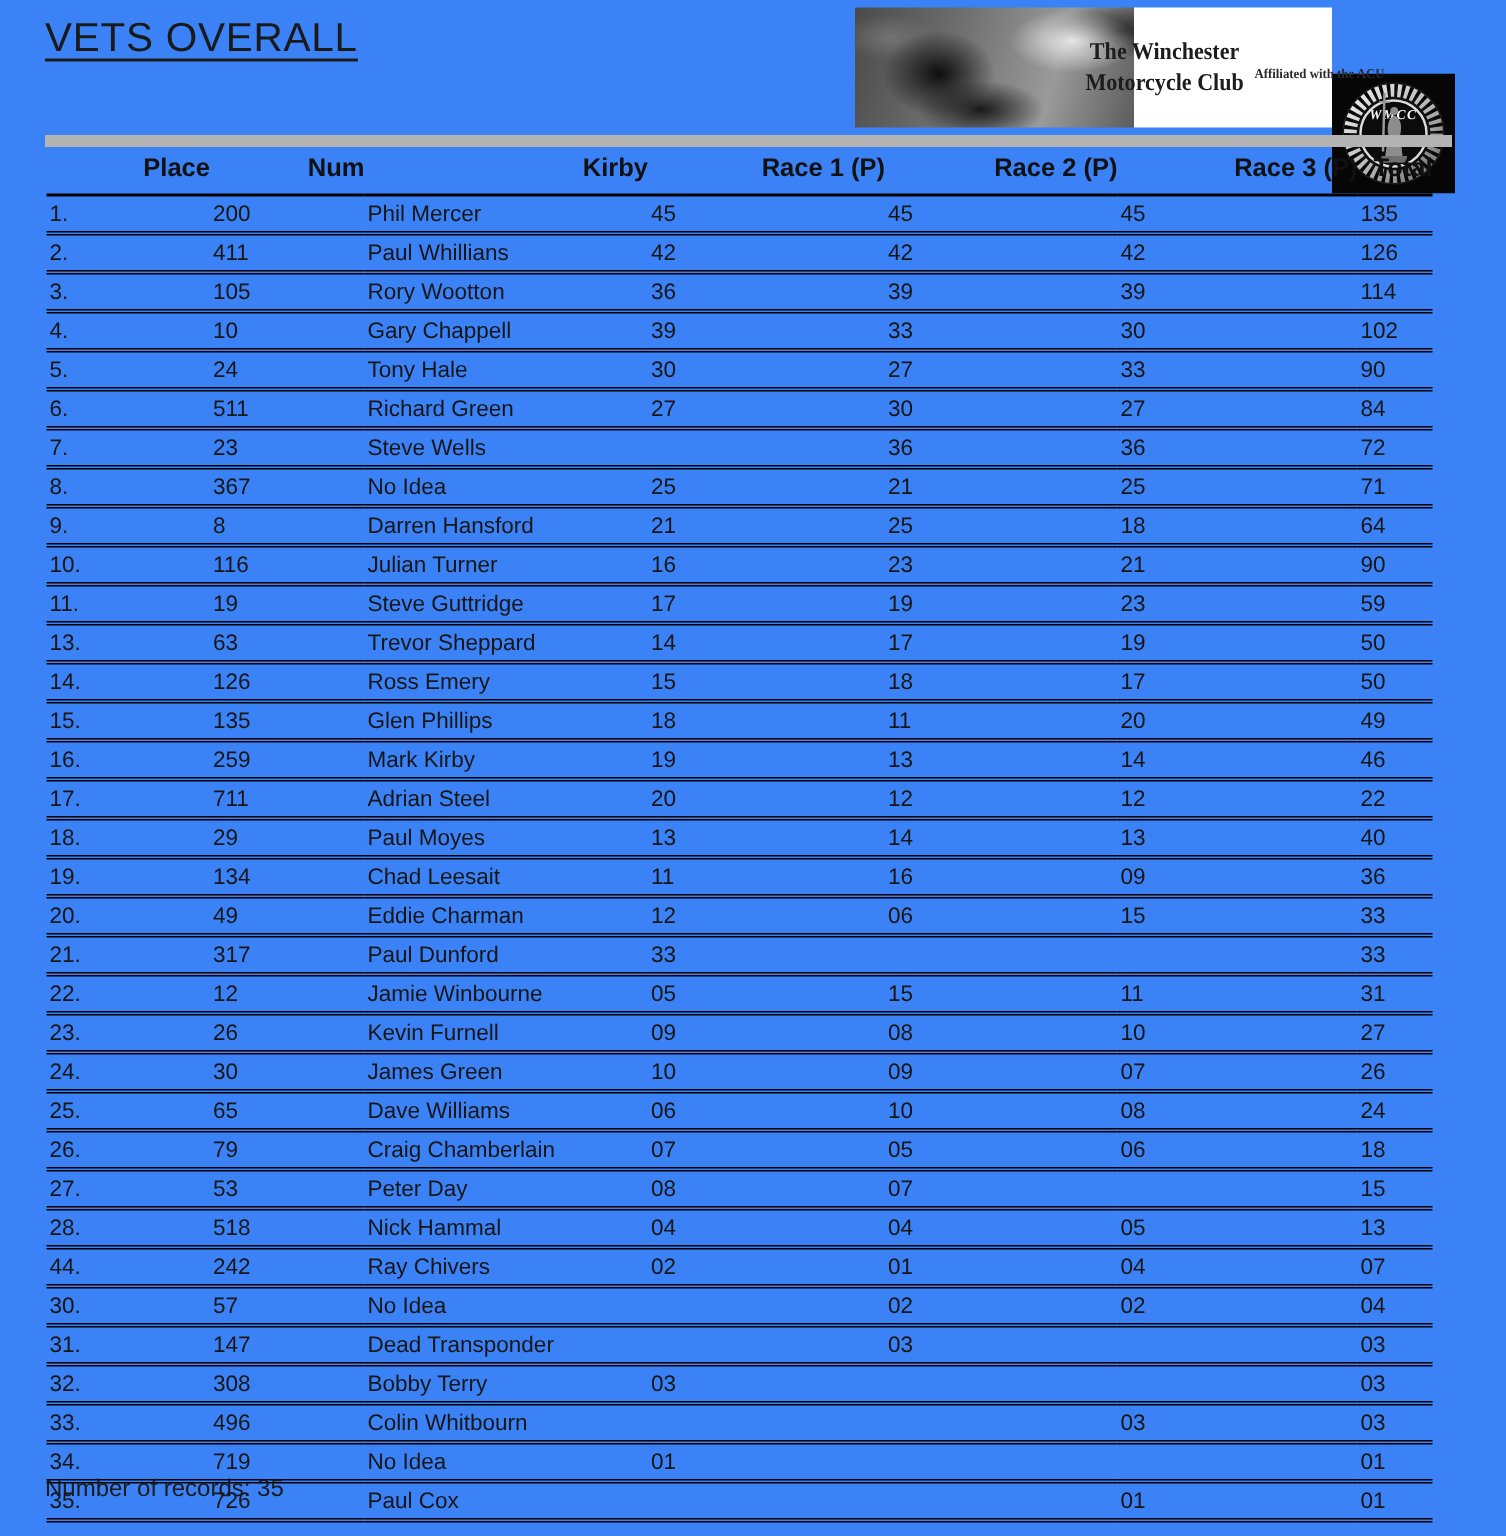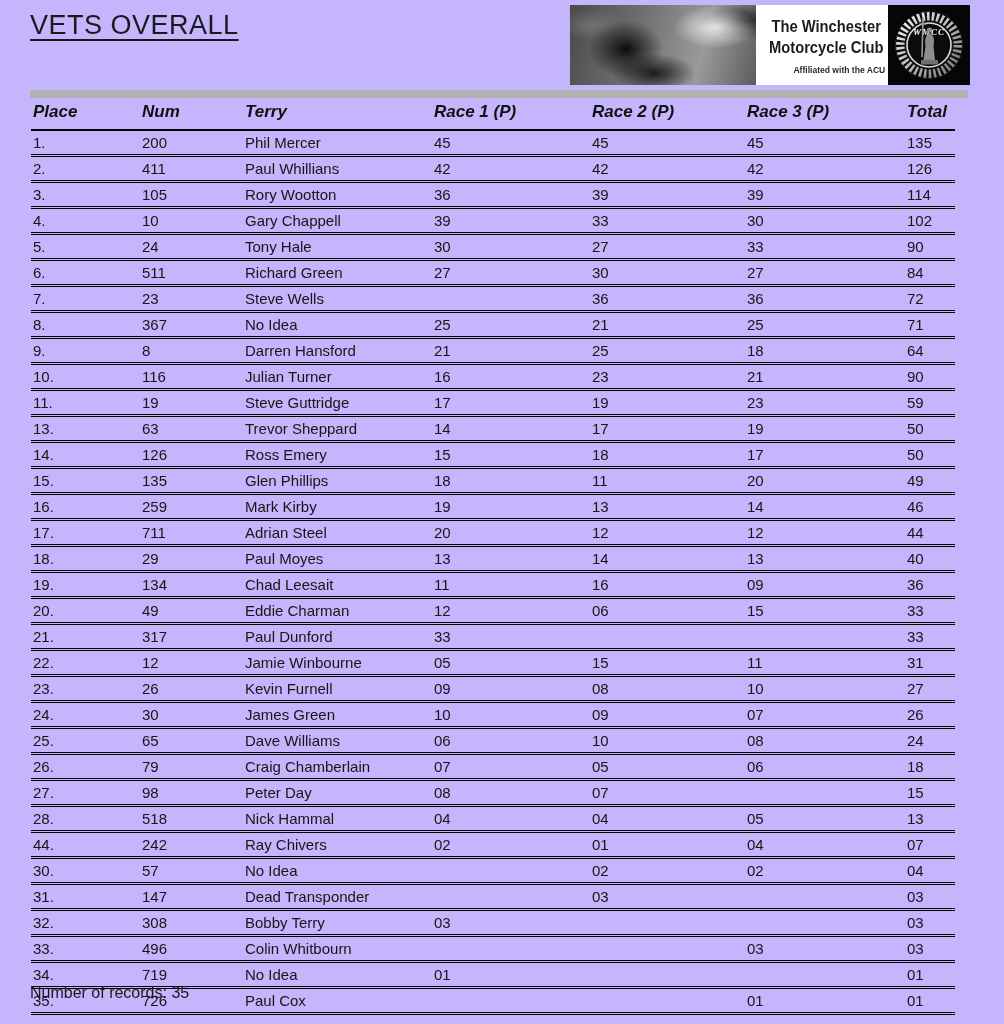--- a/index.html
+++ b/index.html
@@ -1,19 +1,19 @@
 <!DOCTYPE html>
 <html><head>
 <meta charset="utf-8">
 <style>
   html,body{margin:0;padding:0;background:#fff;}
   #page{
     position:relative;
     width:1004px;height:1024px;
-    background:#c4b5fd;
+    background:#3b82f6;
     font-family:"Liberation Sans", sans-serif;
     color:#111;
     overflow:hidden;
   }
   
   .doc-title{
     position:absolute;left:30px;top:10px;
     font-size:27px;font-weight:400;letter-spacing:.5px;
     text-decoration:underline;
     text-decoration-thickness:2px;
@@ -34,44 +34,44 @@
     background:
       radial-gradient(ellipse 60px 30px at 78% 28%, rgba(235,235,235,.95), rgba(235,235,235,0) 70%),
       radial-gradient(ellipse 70px 26px at 95% 20%, rgba(25,25,25,.85), rgba(25,25,25,0) 70%),
       radial-gradient(ellipse 55px 42px at 30% 55%, rgba(8,8,8,.95), rgba(8,8,8,0) 68%),
       radial-gradient(ellipse 60px 28px at 45% 85%, rgba(15,15,15,.9), rgba(15,15,15,0) 70%),
       radial-gradient(ellipse 45px 22px at 12% 25%, rgba(120,120,120,.8), rgba(120,120,120,0) 70%),
       linear-gradient(105deg,#4a4a4a 0%,#6e6e6e 35%,#9a9a9a 70%,#5c5c5c 100%);
   }
   .banner-center{
     width:132px;height:80px;background:#fff;
-    display:flex;flex-direction:column;align-items:flex-end;justify-content:center;
+    display:flex;flex-direction:row;align-items:center;justify-content:center;font-family:Liberation Serif, serif;
   }
   .club-name{
     font-size:16px;font-weight:700;line-height:21px;color:#1c1c1c;
     text-align:center;white-space:nowrap;transform:scaleX(.92);
   }
   .club-affiliation{
     font-size:9px;font-weight:700;color:#2a2a2a;margin-top:7px;
     transform:scaleX(.95);white-space:nowrap;
   }
-  .banner-logo{width:82px;height:80px;}
+  .banner-logo{width:82px;height:80px;margin-top:44px;}
   
   .divider{
     position:absolute;left:30px;top:90px;width:938px;height:8px;
     background:#b3b3b3;
   }
   
   table.results{
     position:absolute;left:31px;top:100px;width:924px;
     border-collapse:collapse;table-layout:fixed;
   }
   table.results th{
-    text-align:left;font-size:17px;font-weight:700;color:#111;
-    padding:2px 0 7px 2px;border-bottom:2px solid #000;font-style:italic;
+    text-align:right;font-size:17px;font-weight:700;color:#111;
+    padding:2px 0 7px 2px;border-bottom:2px solid #000;
   }
   table.results td{
     font-size:15px;color:#161616;height:20px;
     padding:1px 0 2px 2px;
     border-bottom:3px double #000;
     white-space:nowrap;overflow:hidden;
   }
   
   .records{
     position:absolute;left:30px;top:984px;
@@ -126,21 +126,21 @@
         <col style="width:189px">
       <col style="width:158px">
         <col style="width:155px">
         <col style="width:160px">
       <col style="width:50px">
     </colgroup>
     <thead>
       <tr>
         <th>Place</th>
         <th>Num</th>
-        <th>Terry</th>
+        <th>Kirby</th>
         <th>Race 1 (P)</th>
         <th>Race 2 (P)</th>
         <th>Race 3 (P)</th>
         <th>Total</th>
       </tr>
     </thead>
     <tbody>
         <tr>
           <td>1.</td>
           <td>200</td>
@@ -276,21 +276,21 @@
           <td>14</td>
           <td>46</td>
         </tr>
         <tr>
           <td>17.</td>
           <td>711</td>
           <td>Adrian Steel</td>
           <td>20</td>
           <td>12</td>
           <td>12</td>
-          <td>44</td>
+          <td>22</td>
         </tr>
         <tr>
           <td>18.</td>
           <td>29</td>
           <td>Paul Moyes</td>
           <td>13</td>
           <td>14</td>
           <td>13</td>
           <td>40</td>
         </tr>
@@ -361,21 +361,21 @@
           <td>26.</td>
           <td>79</td>
           <td>Craig Chamberlain</td>
           <td>07</td>
           <td>05</td>
           <td>06</td>
           <td>18</td>
         </tr>
         <tr>
           <td>27.</td>
-          <td>98</td>
+          <td>53</td>
           <td>Peter Day</td>
           <td>08</td>
           <td>07</td>
           <td></td>
           <td>15</td>
         </tr>
         <tr>
           <td>28.</td>
           <td>518</td>
           <td>Nick Hammal</td>

